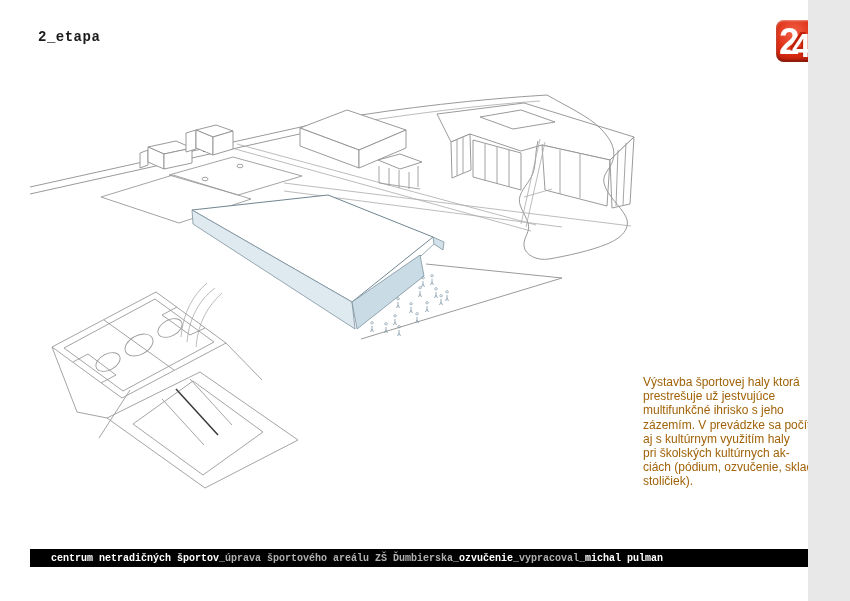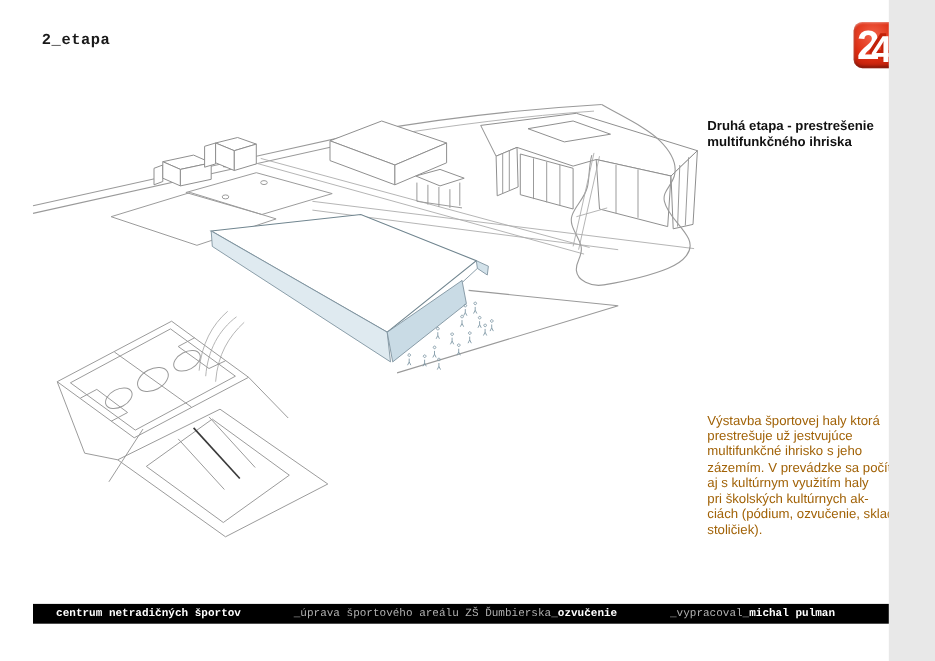--- a/index.html
+++ b/index.html
@@ -34,21 +34,21 @@
     font-size:12px;line-height:14.2px;color:#a16207;
     white-space:pre-line;
   }
   .footer-bar{
     position:absolute;left:30px;top:549px;width:791px;height:18px;
     background:#000;display:flex;align-items:center;
     font-family:"Liberation Mono","DejaVu Sans Mono",monospace;
     font-size:10px;white-space:pre;padding-left:21px;box-sizing:border-box;
   }
   .footer-bar .seg-bold{color:#ffffff;font-weight:bold;}
-  .footer-bar .seg-reg{color:#b0b0b0;font-weight:normal;margin-left:48px;}
+  .footer-bar .seg-reg{color:#b0b0b0;font-weight:bold;}
   svg.site{position:absolute;left:0;top:0;}
   .ln{fill:none;stroke:#9a9a9a;stroke-width:1;}
   .lnl{fill:none;stroke:#ababab;stroke-width:0.8;}
   .bld{fill:#ffffff;stroke:#8e8e8e;stroke-width:0.9;}
   .crt{fill:none;stroke:#9a9a9a;stroke-width:0.9;}
   .net{fill:none;stroke:#3a3a3a;stroke-width:1.5;}
   .ppl{fill:none;stroke:#7d96a4;stroke-width:0.8;}
 </style>
 </head>
 <body>
@@ -180,22 +180,20 @@
     </g>
   </svg>
 
   <div class="page-title">2_etapa</div>
 
   <div class="logo">
     <span class="d2">2</span>
     <span class="d4">4</span>
   </div>
 
-  <div class="annotation-heading">Druhá etapa - prestrešenie
-multifunkčného ihriska</div>
   <div class="annotation-body">Výstavba športovej haly ktorá
 prestrešuje už jestvujúce
 multifunkčné ihrisko s jeho
 zázemím. V prevádzke sa počíta
 aj s kultúrnym využitím haly
 pri školských kultúrnych ak-
 ciách (pódium, ozvučenie, sklad
 stoličiek).</div>
 
   <div class="footer-bar">

